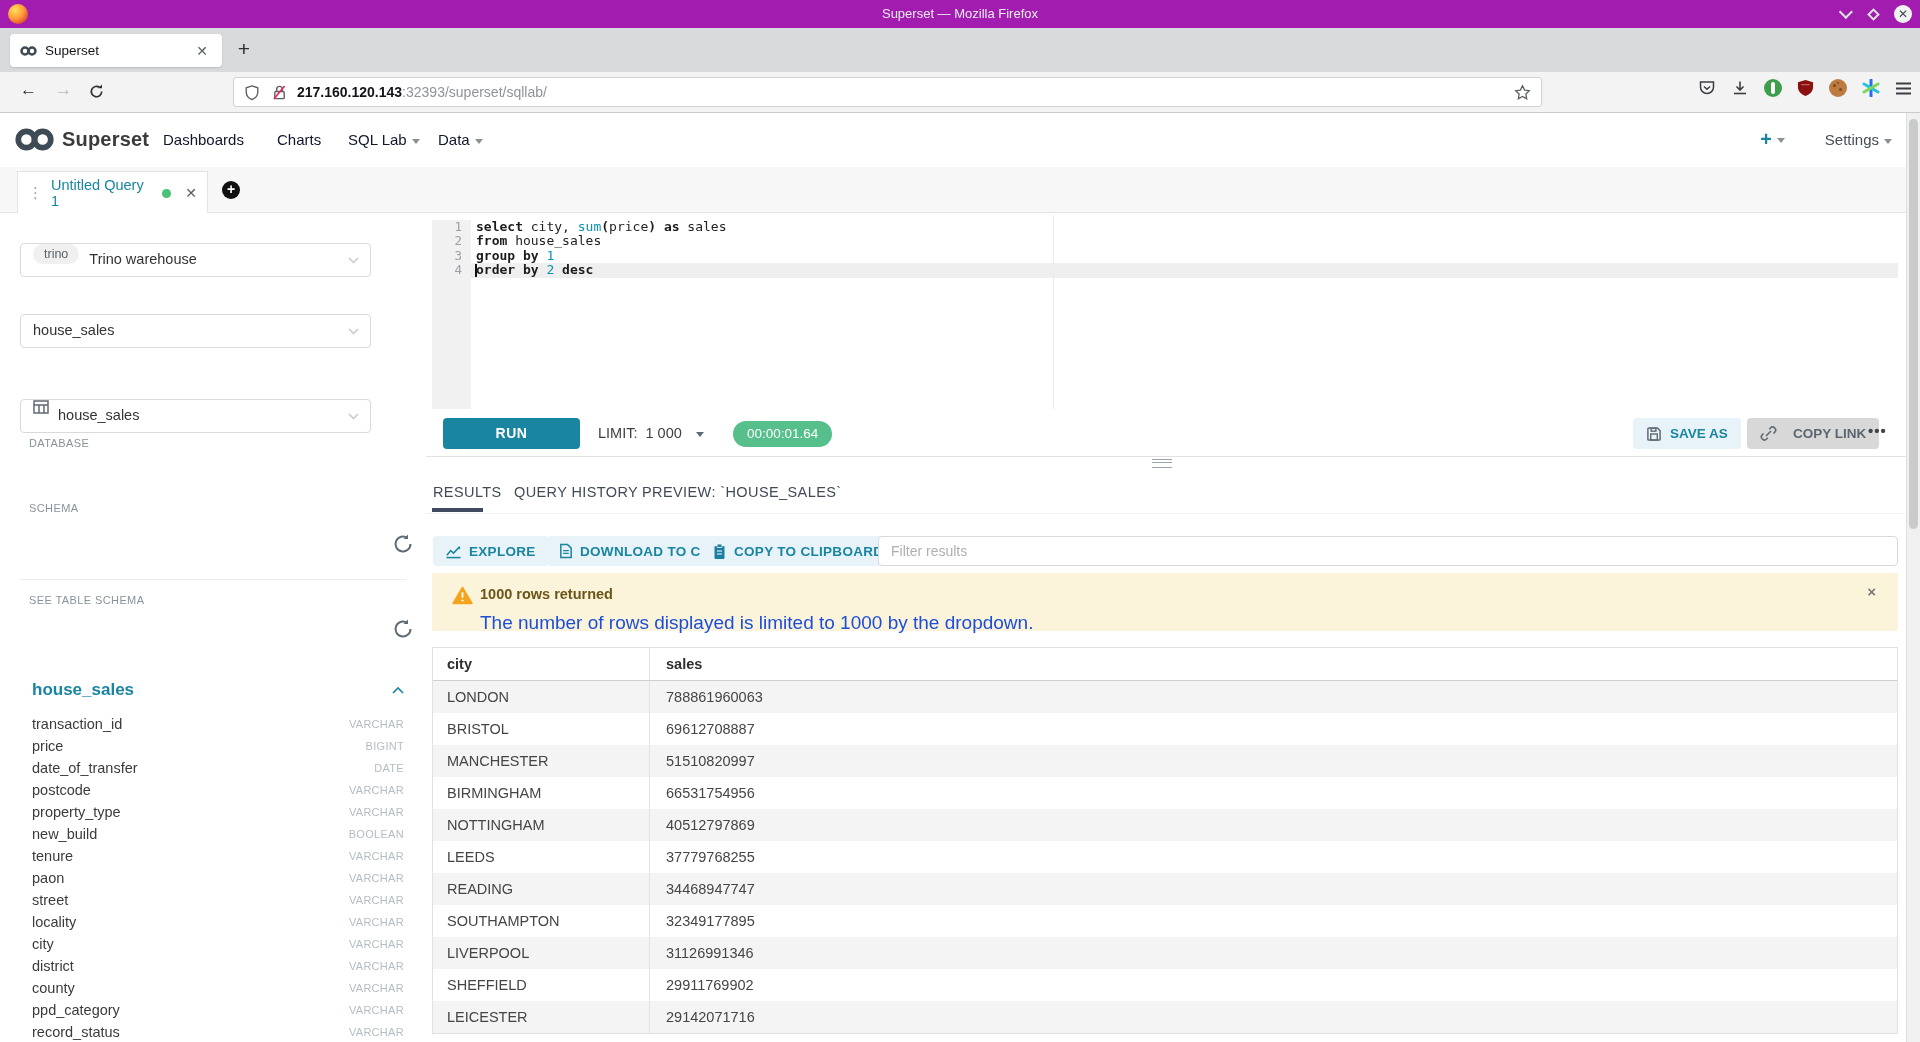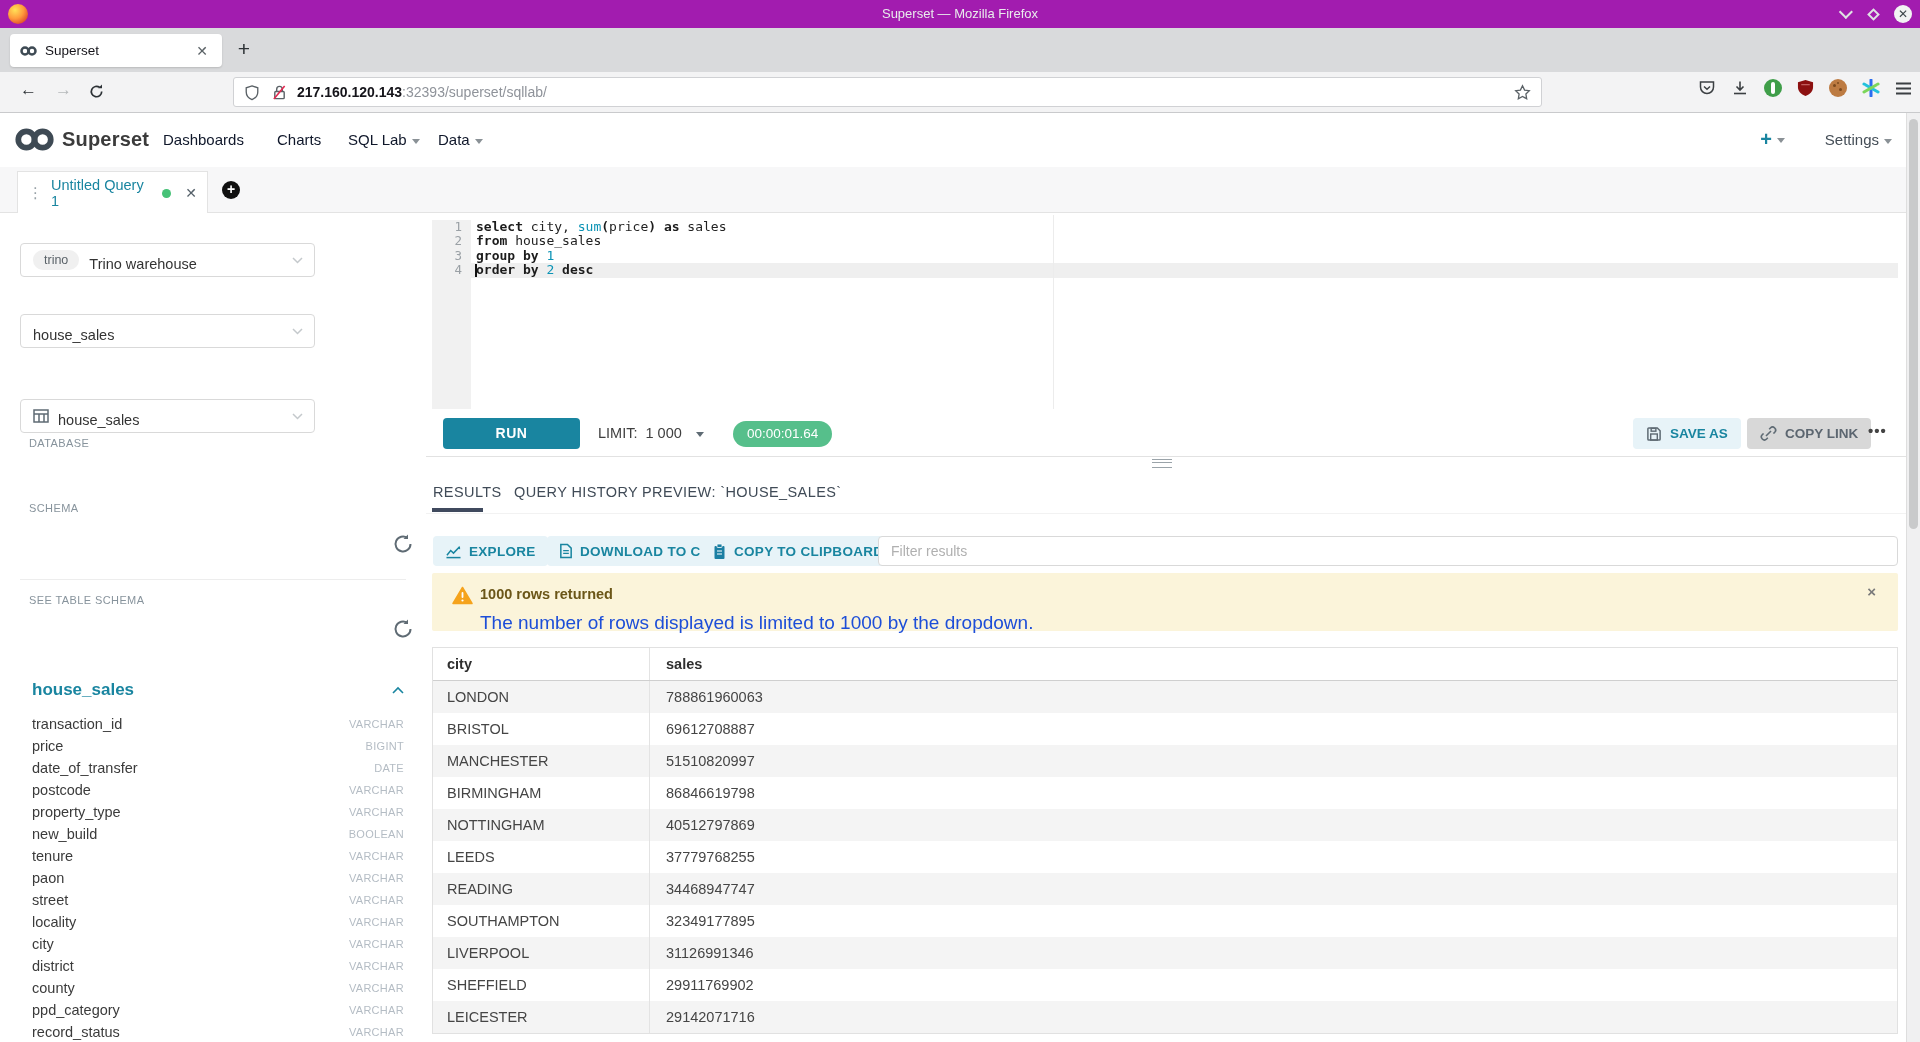--- a/index.html
+++ b/index.html
@@ -58,22 +58,22 @@
   #query-tab .drag{color:#98a1a7;font-size:15px;margin-right:8px;}
   #query-tab .q-label{color:#1985a0;font-size:14.5px;}
   #query-tab .dot{width:9px;height:9px;border-radius:50%;background:#47c277;margin-left:9px;}
   #query-tab .q-close{color:#546069;font-size:14px;font-weight:bold;margin-left:14px;}
   #addtab-btn{position:absolute;left:222px;top:14px;width:18px;height:18px;border-radius:50%;
     background:#101010;color:#fff;font-size:14px;line-height:17px;text-align:center;font-weight:bold;}
 
   
   #sidebar{position:absolute;left:0;top:213px;width:426px;height:829px;background:#fff;}
   .side-label{position:absolute;left:29px;font-size:11px;color:#87939c;letter-spacing:.4px;}
-  .side-select{position:absolute;left:20px;width:295px;height:34px;border:1px solid #d9d9d9;border-radius:4px;
-    display:flex;align-items:center;padding:0 30px 0 12px;background:#fff;}
+  .side-select{position:absolute;left:20px;width:351px;height:34px;border:1px solid #d9d9d9;border-radius:4px;
+    display:flex;align-items:flex-start;padding:0 30px 0 12px;background:#fff;}
   .side-select .sel-text{font-size:14.5px;color:#333;margin-top:7px;}
   .sel-chevron{position:absolute;right:11px;top:13px;}
   .pill{background:#f0f0f0;border-radius:11px;padding:3px 11px;font-size:12.5px;color:#5a6268;margin-right:10px;}
   .refresh-btn{position:absolute;left:392px;width:22px;height:22px;}
   #side-divider{position:absolute;left:20px;top:366px;width:386px;height:1px;background:#ededed;}
   #tbl-heading{position:absolute;left:32px;top:467px;font-size:17px;font-weight:bold;color:#1985a0;}
   #tbl-collapse{position:absolute;left:392px;top:473px;}
   #schema-cols{position:absolute;left:32px;top:500px;width:372px;}
   .scol{display:flex;justify-content:space-between;align-items:center;height:22px;}
   .scol-name{font-size:14.5px;color:#3b3b3b;}
@@ -101,21 +101,21 @@
     color:#fff;font-size:14px;font-weight:bold;letter-spacing:.6px;text-align:center;line-height:31px;}
   #limit{position:absolute;left:172px;top:16px;font-size:14.5px;color:#3f3f3f;}
   #limit .lv{margin-left:8px;}
   #limit-caret{display:inline-block;margin-left:14px;width:0;height:0;border-left:4px solid transparent;
     border-right:4px solid transparent;border-top:5px solid #5f6b74;vertical-align:middle;}
   #timer-pill{position:absolute;left:307px;top:12px;height:26px;padding:0 14px;border-radius:13px;
     background:#56bf8b;color:#fff;font-size:13.5px;line-height:26px;}
   #saveas-btn{position:absolute;left:1207px;top:9px;height:31px;padding:0 13px;background:#e7f3f8;border-radius:4px;
     display:flex;align-items:center;gap:8px;color:#1985a0;font-size:13.5px;font-weight:bold;}
   #copylink-btn{position:absolute;left:1321px;top:9px;height:31px;padding:0 13px;background:#d8d8d8;border-radius:4px;
-    display:flex;align-items:center;gap:8px;color:#5c6670;font-size:13.5px;font-weight:bold;}
+    display:flex;align-items:center;gap:16px;color:#5c6670;font-size:13.5px;font-weight:bold;}
   #more-btn{position:absolute;left:1442px;top:13px;font-size:15px;font-weight:bold;color:#444;letter-spacing:1px;}
 
   
   #pane-divider{position:absolute;left:426px;top:456px;width:1480px;height:1px;background:#e2e2e2;}
   #drag-handle{position:absolute;left:1152px;top:459px;width:20px;height:9px;
     border-top:1.5px solid #9aa3a9;border-bottom:1.5px solid #9aa3a9;}
   #drag-handle::after{content:"";display:block;margin-top:2.2px;border-top:1.5px solid #9aa3a9;}
   #south-tabs{position:absolute;left:426px;top:478px;width:1480px;height:36px;}
   .s-tab{position:absolute;top:6px;font-size:14.5px;font-weight:500;color:#404b57;letter-spacing:.4px;}
   #ink-bar{position:absolute;left:6px;top:30px;width:51px;height:4px;background:#404a5e;}
@@ -457,21 +457,21 @@
       <div class="rt-row">
         <div class="rt-c1">BRISTOL</div>
         <div class="rt-c2">69612708887</div>
       </div>
       <div class="rt-row stripe">
         <div class="rt-c1">MANCHESTER</div>
         <div class="rt-c2">51510820997</div>
       </div>
       <div class="rt-row">
         <div class="rt-c1">BIRMINGHAM</div>
-        <div class="rt-c2">86846619798</div>
+        <div class="rt-c2">66531754956</div>
       </div>
       <div class="rt-row stripe">
         <div class="rt-c1">NOTTINGHAM</div>
         <div class="rt-c2">40512797869</div>
       </div>
       <div class="rt-row">
         <div class="rt-c1">LEEDS</div>
         <div class="rt-c2">37779768255</div>
       </div>
       <div class="rt-row stripe">

